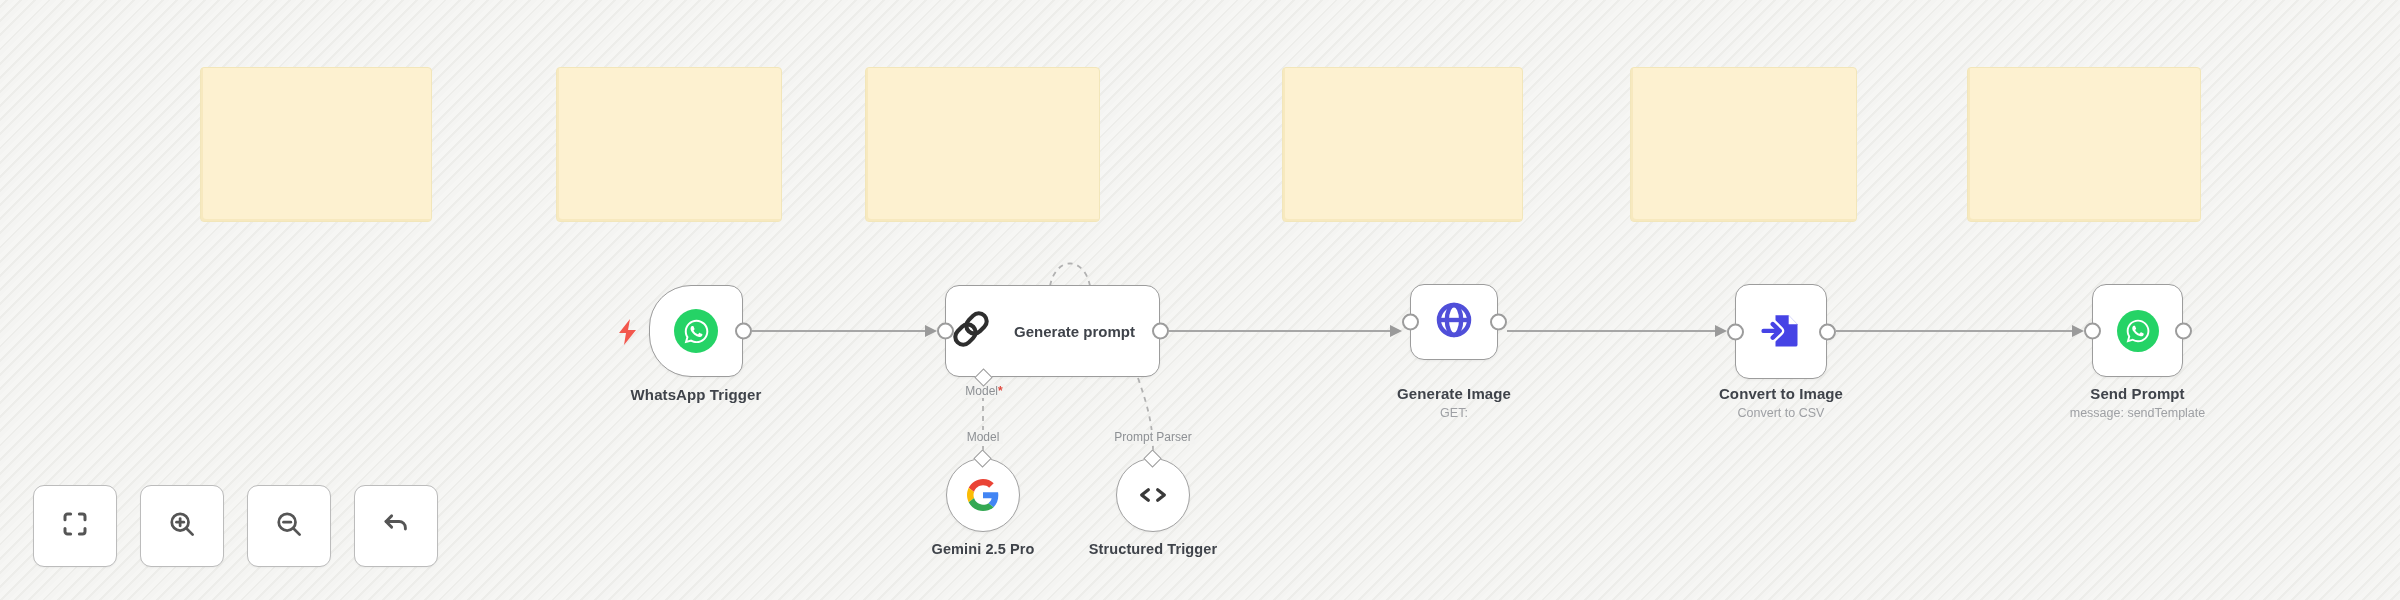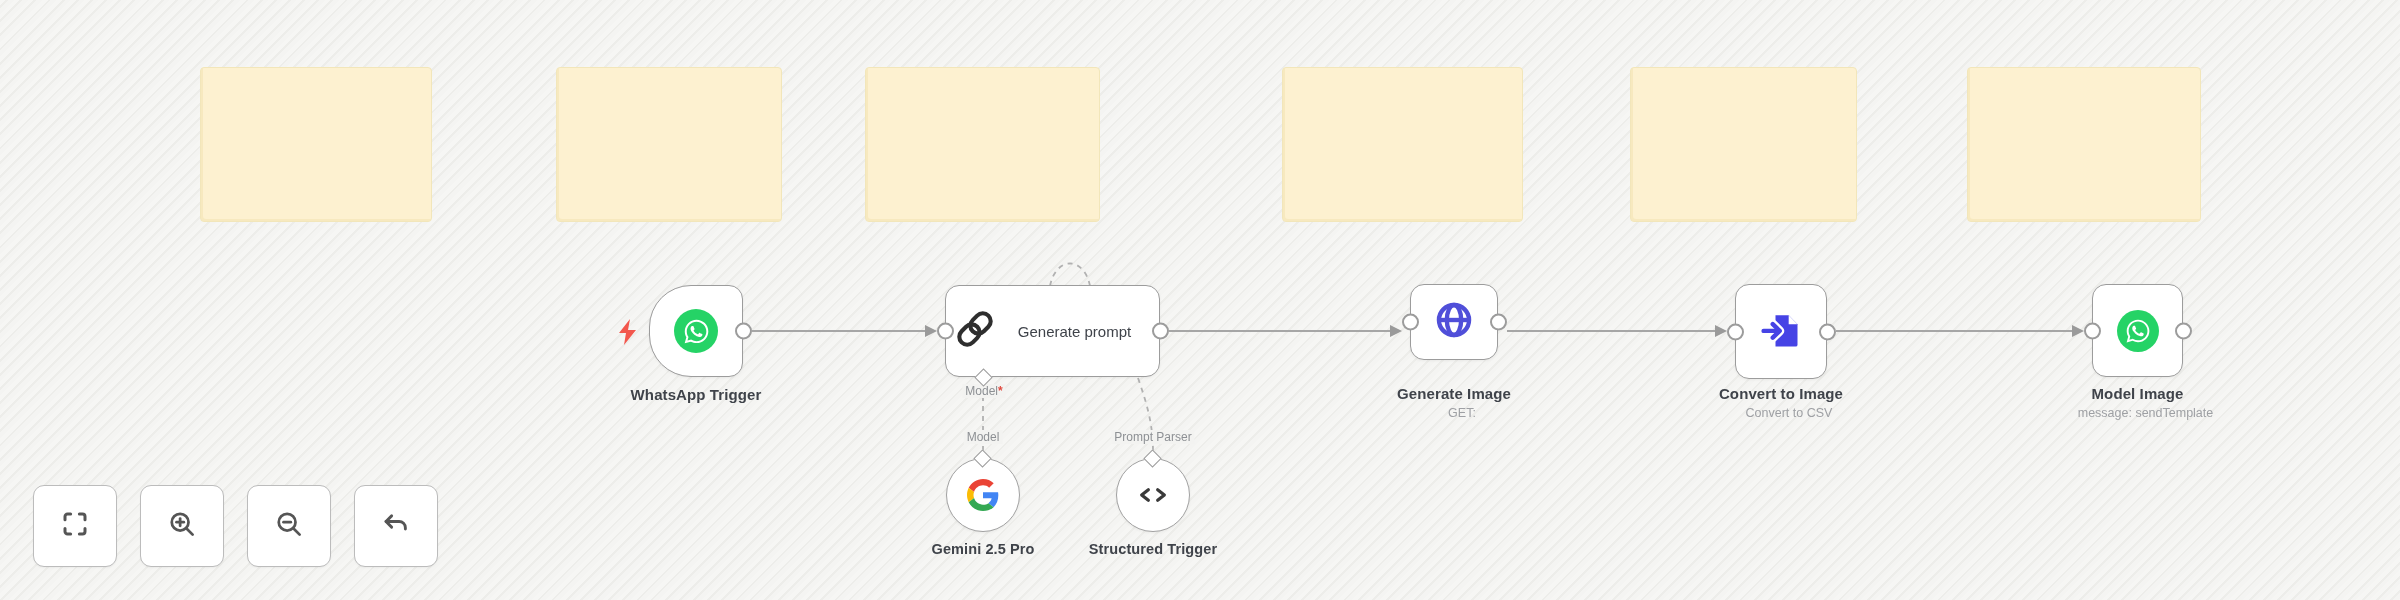--- a/index.html
+++ b/index.html
@@ -68,23 +68,22 @@
     width: max-content;
     font-size: 15px; font-weight: 700; color: #3f434a;
     text-align: center; letter-spacing: 0.1px;
   }
   .node-subtitle {
     position: absolute;
     top: 121px; left: 50%; transform: translateX(-50%);
     width: max-content;
     font-size: 12.5px; font-weight: 400; color: #9ea0a4;
     text-align: center;
-    margin-left: 8px;
-  }
-  .inline-label { font-size: 15px; font-weight: 400; color: #3f434a; margin-left: 24px; }
+  }
+  .inline-label { font-size: 15px; font-weight: 700; color: #3f434a; margin-left: 24px; }
 
   .connector-label {
     position: absolute;
     width: max-content;
     font-size: 12px; color: #8d9094;
     background: #f3f3f1;
     padding: 0 3px;
     z-index: 2;
   }
   .required-mark { color: #e0493f; font-weight: 700; }
@@ -244,21 +243,21 @@
 </div>
 
 <div class="node" style="left:2092px; top:284px; width:91px; height:93px">
   <span class="wa-badge" style="width:42px;height:42px">
     <svg width="26" height="26" viewBox="0 0 448 512">
         <path fill="#ffffff" d="M380.9 97.1C339 55.1 283.2 32 223.9 32c-122.4 0-222 99.6-222 222 0 39.1 10.2 77.3 29.6 111L0 480l117.7-30.9c32.4 17.7 68.9 27 106.1 27h.1c122.3 0 224.1-99.6 224.1-222 0-59.3-25.2-115-67.1-157zm-157 341.6c-33.2 0-65.7-8.9-94-25.7l-6.7-4-69.8 18.3L72 359.2l-4.4-7c-18.5-29.4-28.2-63.3-28.2-98.2 0-101.7 82.8-184.5 184.6-184.5 49.3 0 95.6 19.2 130.4 54.1 34.8 34.9 56.2 81.2 56.1 130.5 0 101.8-84.9 184.6-186.6 184.6zm101.2-138.2c-5.5-2.8-32.8-16.2-37.9-18-5.1-1.9-8.8-2.8-12.5 2.8-3.7 5.6-14.3 18-17.6 21.8-3.2 3.7-6.5 4.2-12 1.4-32.6-16.3-54-29.1-75.5-66-5.7-9.8 5.7-9.1 16.3-30.3 1.8-3.7.9-6.9-.5-9.7-1.4-2.8-12.5-30.1-17.1-41.2-4.5-10.8-9.1-9.3-12.5-9.5-3.2-.2-6.9-.2-10.6-.2-3.7 0-9.7 1.4-14.8 6.9-5.1 5.6-19.4 19-19.4 46.3 0 27.3 19.9 53.7 22.6 57.4 2.8 3.7 39.1 59.7 94.8 83.8 35.2 15.2 49 16.5 66.6 13.9 10.7-1.6 32.8-13.4 37.4-26.4 4.6-13 4.6-24.1 3.2-26.4-1.3-2.5-5-3.9-10.5-6.6z"></path>
       </svg>
   </span>
   <span class="port port-in"></span>
   <span class="port port-out"></span>
-  <div class="node-label">Model Image</div>
+  <div class="node-label">Send Prompt</div>
   <div class="node-subtitle">message: sendTemplate</div>
 </div>
 
 <div class="controls">
   <div class="ctrl-btn">
     <span>
       <svg width="30" height="30" viewBox="0 0 24 24" fill="none" stroke="#555" stroke-width="2.4" stroke-linecap="round">
         <path d="M4 8.5V6a2 2 0 0 1 2-2h2.5"></path>
           <path d="M15.5 4H18a2 2 0 0 1 2 2v2.5"></path>
         <path d="M20 15.5V18a2 2 0 0 1-2 2h-2.5"></path>

